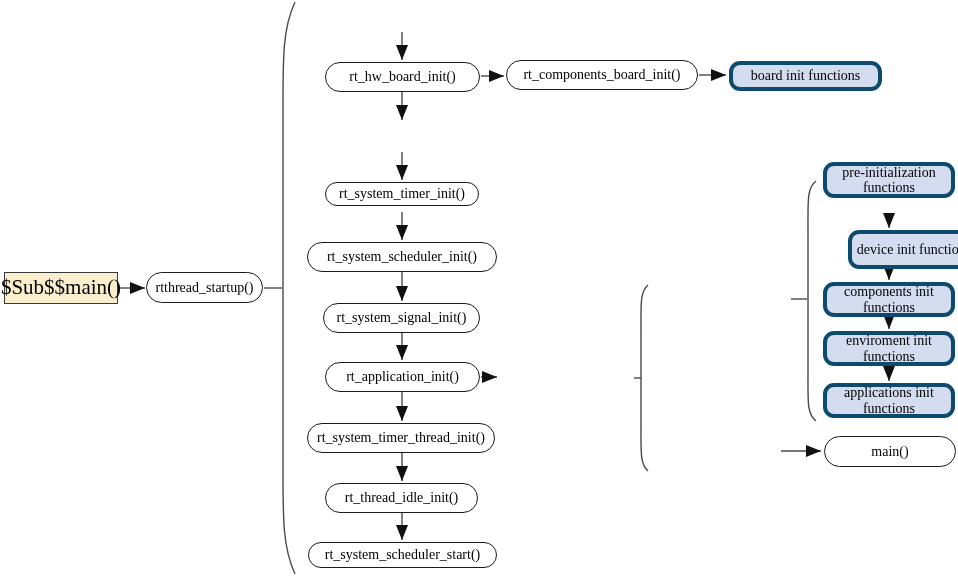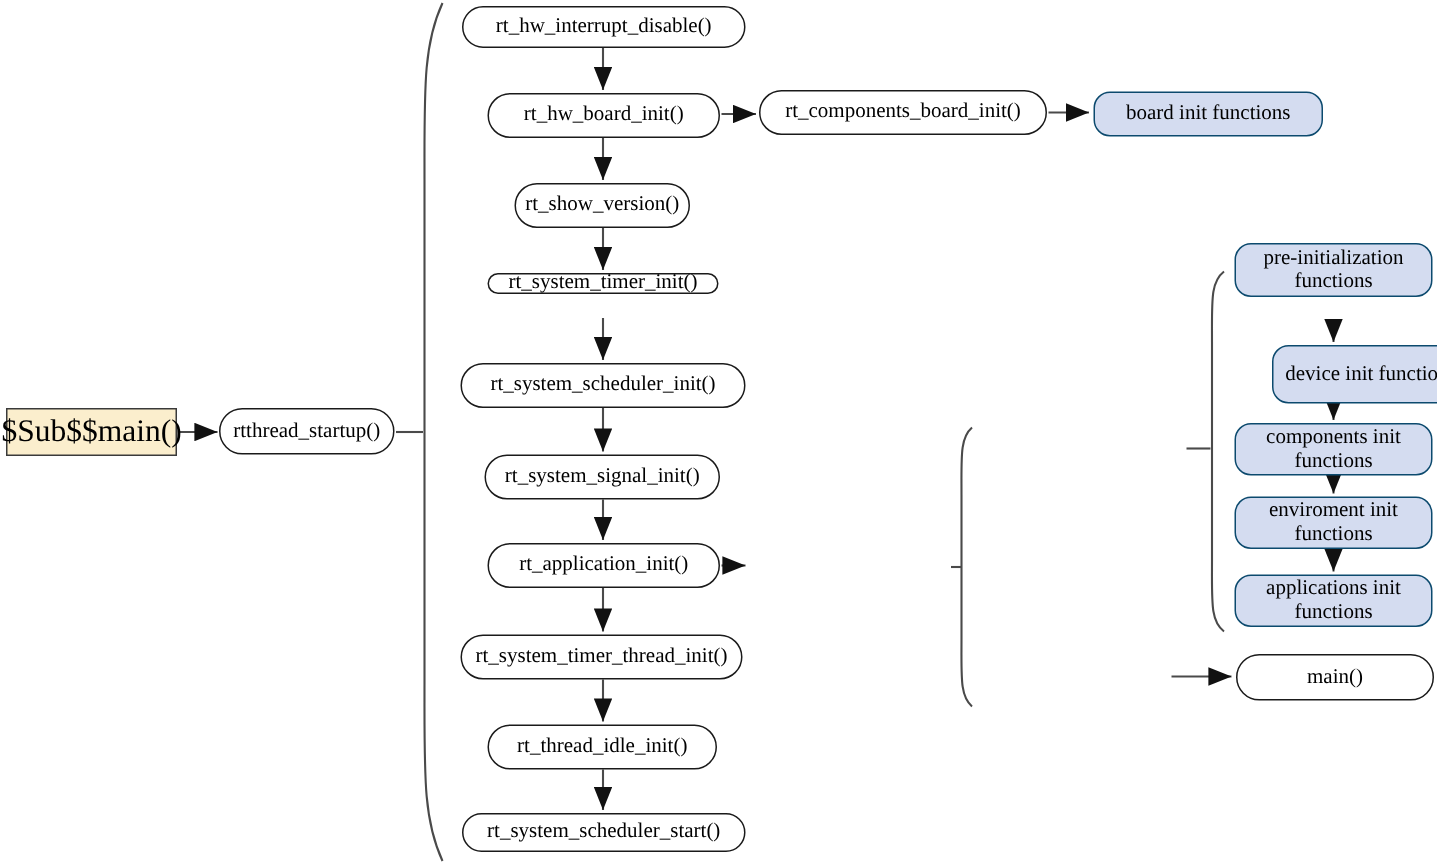--- a/index.html
+++ b/index.html
@@ -29,21 +29,21 @@
     white-space:nowrap;
     z-index:2;
   }
   .stadium{
     background:var(--node-fill);
     border:1px solid var(--border);
     border-radius:16px;
   }
   .blue{
     background:var(--group-fill);
-    border:1px solid #0c4a6e;
+    border:4px solid #0c4a6e;
     border-radius:11px;
     white-space:normal;
     padding:0 4px;
   }
   .tan{
     background:var(--highlight-fill);
     border:1.5px solid #3a3a3a;
     border-radius:0;
     font-size:21px;
   }
@@ -86,26 +86,24 @@
       <line x1="889" y1="263" x2="889" y2="280" marker-end="url(#ah)"></line>
       <line x1="889" y1="317" x2="889" y2="329" marker-end="url(#ah)"></line>
       <line x1="889" y1="366" x2="889" y2="381" marker-end="url(#ah)"></line>
       <line x1="781" y1="451" x2="821" y2="451" marker-end="url(#ah)"></line>
     </g>
   </svg>
 
   <div class="node tan" style="left:4px;top:272px;width:114px;height:32px">$Sub$$main()</div>
   <div class="node stadium" style="left:146px;top:272px;width:117px;height:31px">rtthread_startup()</div>
 
-  <div class="node stadium" style="left:308px;top:4px;width:189px;height:28px">rt_hw_interrupt_disable()</div>
   <div class="node stadium" style="left:325px;top:62px;width:155px;height:30px">rt_hw_board_init()</div>
   <div class="node stadium" style="left:506px;top:60px;width:192px;height:30px">rt_components_board_init()</div>
   <div class="node blue" style="left:729px;top:61px;width:153px;height:30px">board init functions</div>
-  <div class="node stadium" style="left:343px;top:122px;width:117px;height:30px">rt_show_version()</div>
-  <div class="node stadium" style="left:325px;top:182px;width:154px;height:14px">rt_system_timer_init()</div>
+  <div class="node stadium" style="left:325px;top:182px;width:154px;height:24px">rt_system_timer_init()</div>
   <div class="node stadium" style="left:323px;top:303px;width:157px;height:30px">rt_system_signal_init()</div>
   <div class="node stadium" style="left:307px;top:242px;width:190px;height:30px">rt_system_scheduler_init()</div>
   <div class="node stadium" style="left:325px;top:362px;width:155px;height:30px">rt_application_init()</div>
   <div class="node stadium" style="left:307px;top:423px;width:188px;height:30px">rt_system_timer_thread_init()</div>
   <div class="node stadium" style="left:325px;top:483px;width:153px;height:30px">rt_thread_idle_init()</div>
   <div class="node stadium" style="left:308px;top:542px;width:189px;height:26px">rt_system_scheduler_start()</div>
 
 
   <div class="node blue" style="left:823px;top:162px;width:132px;height:36px">pre-initialization functions</div>
   <div class="node blue" style="left:848px;top:230px;width:132px;height:39px">device init functions</div>

